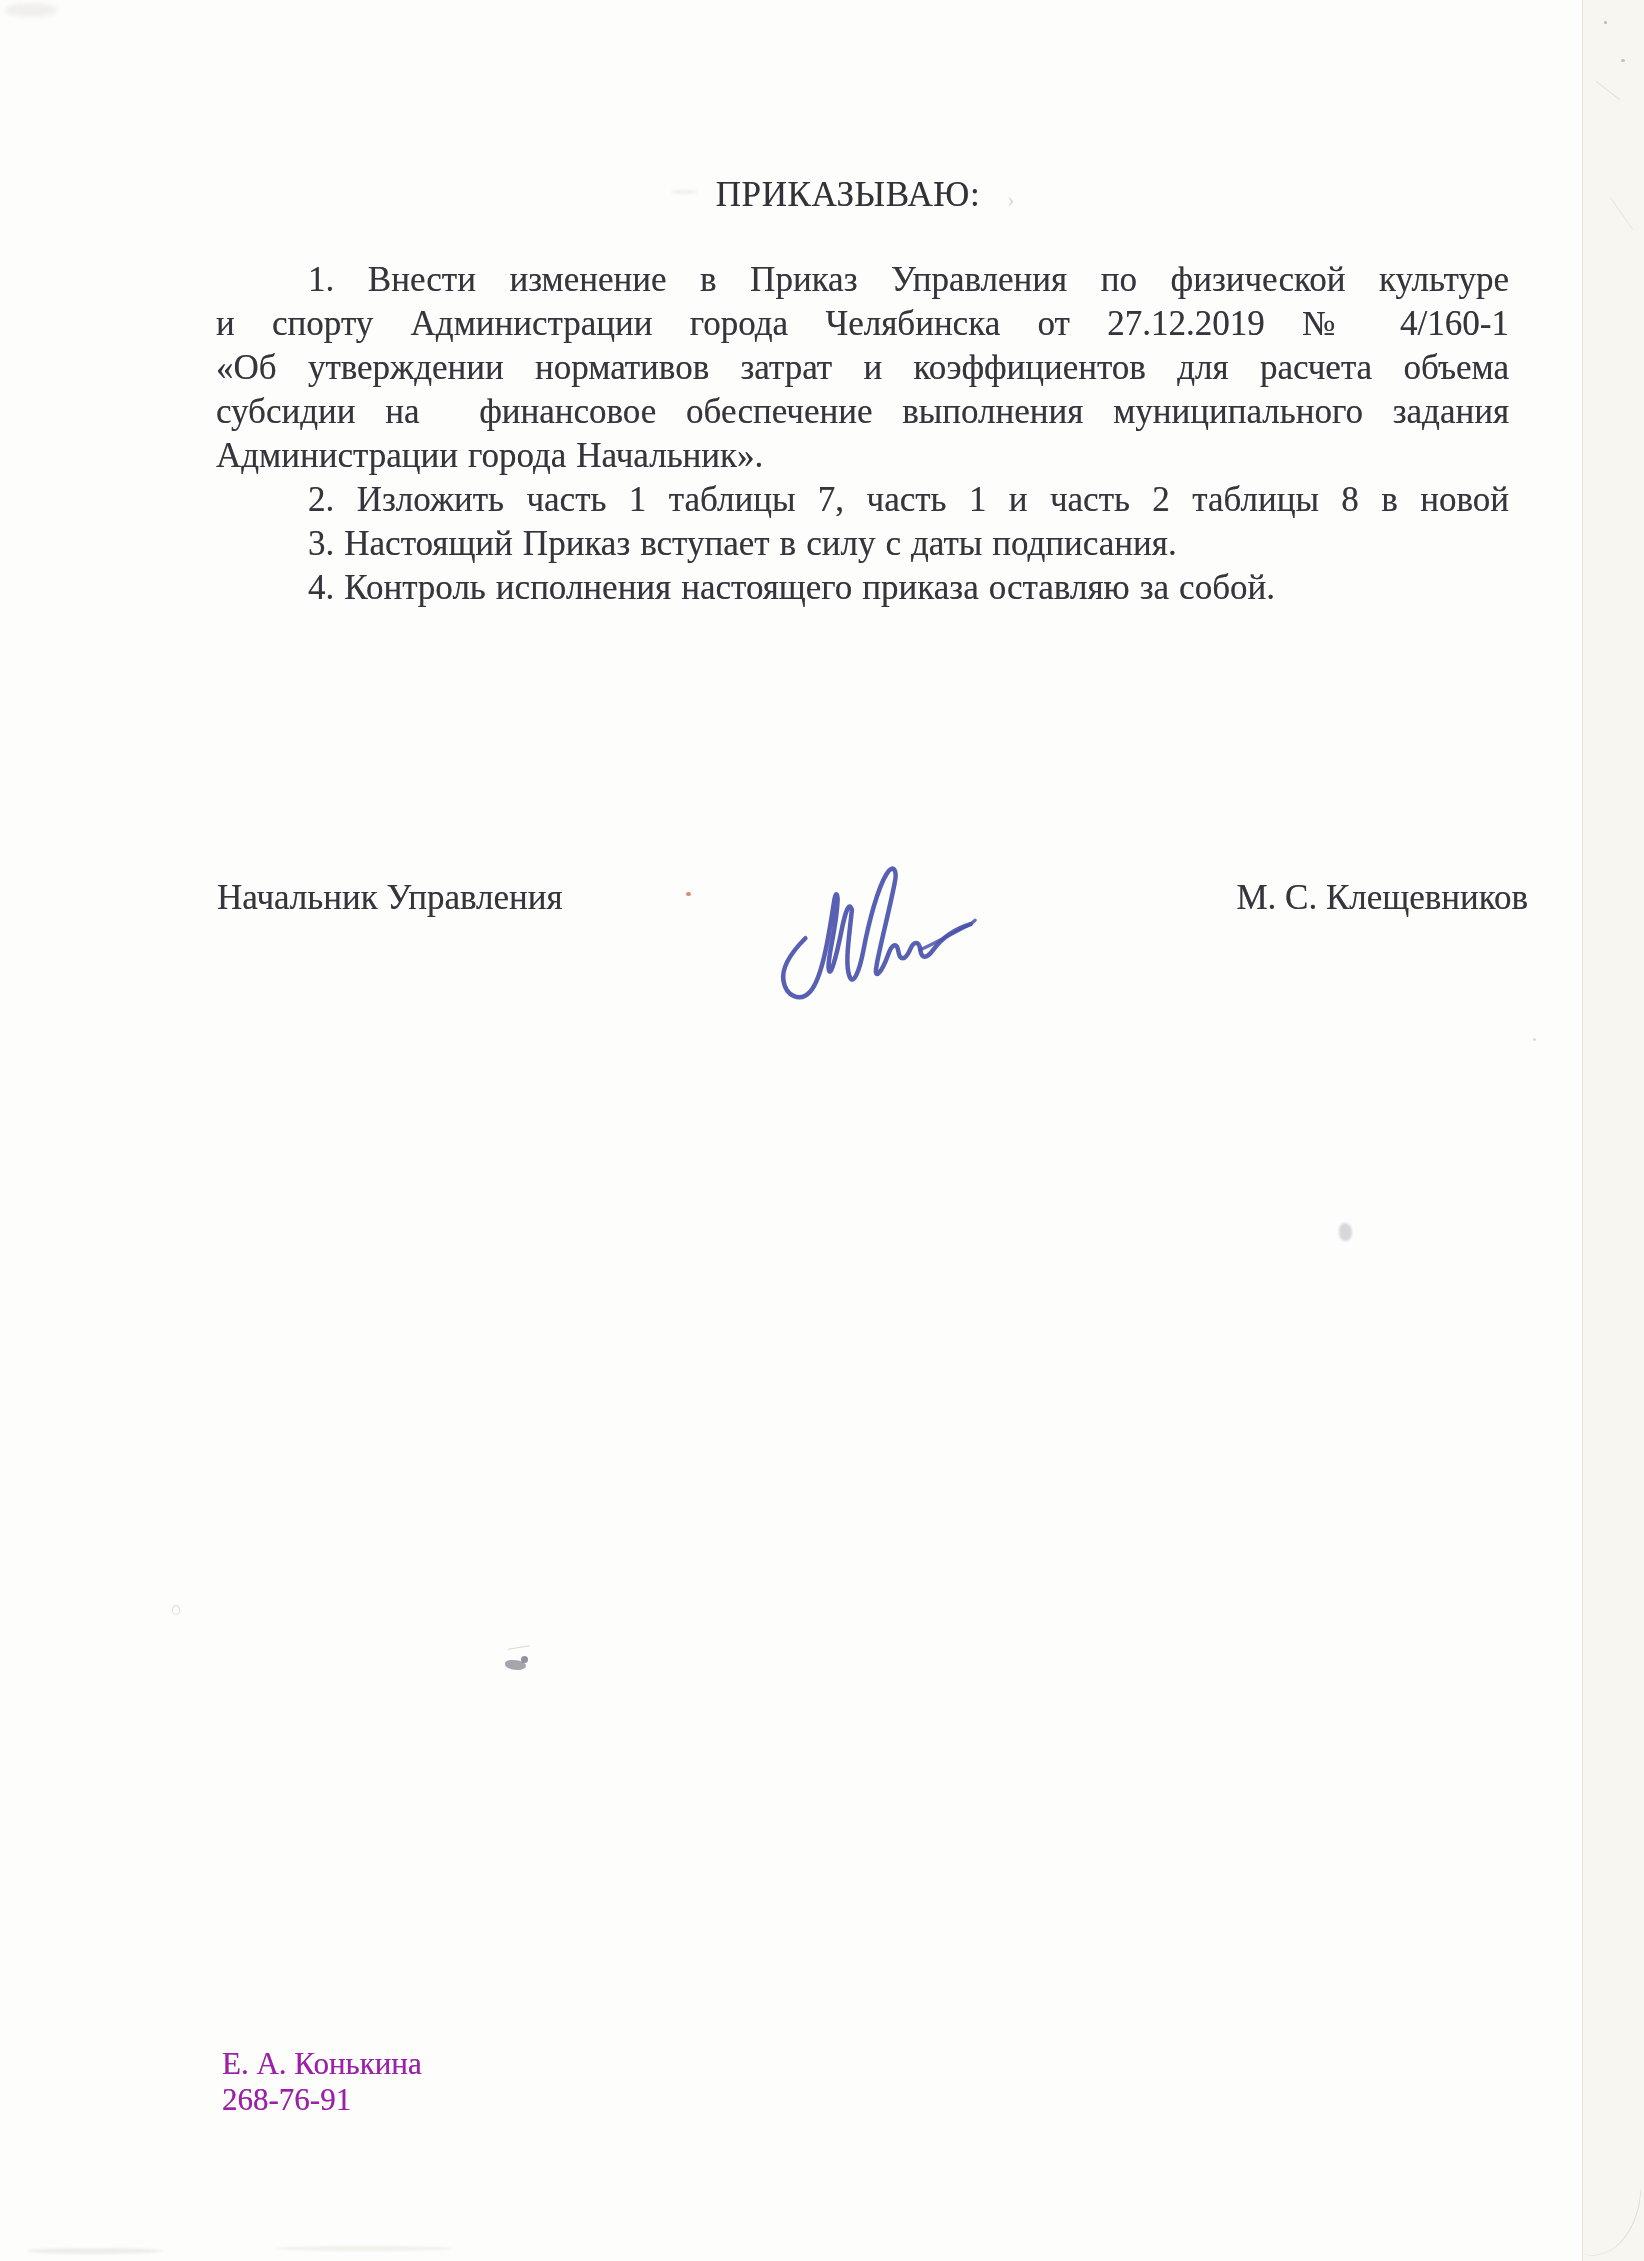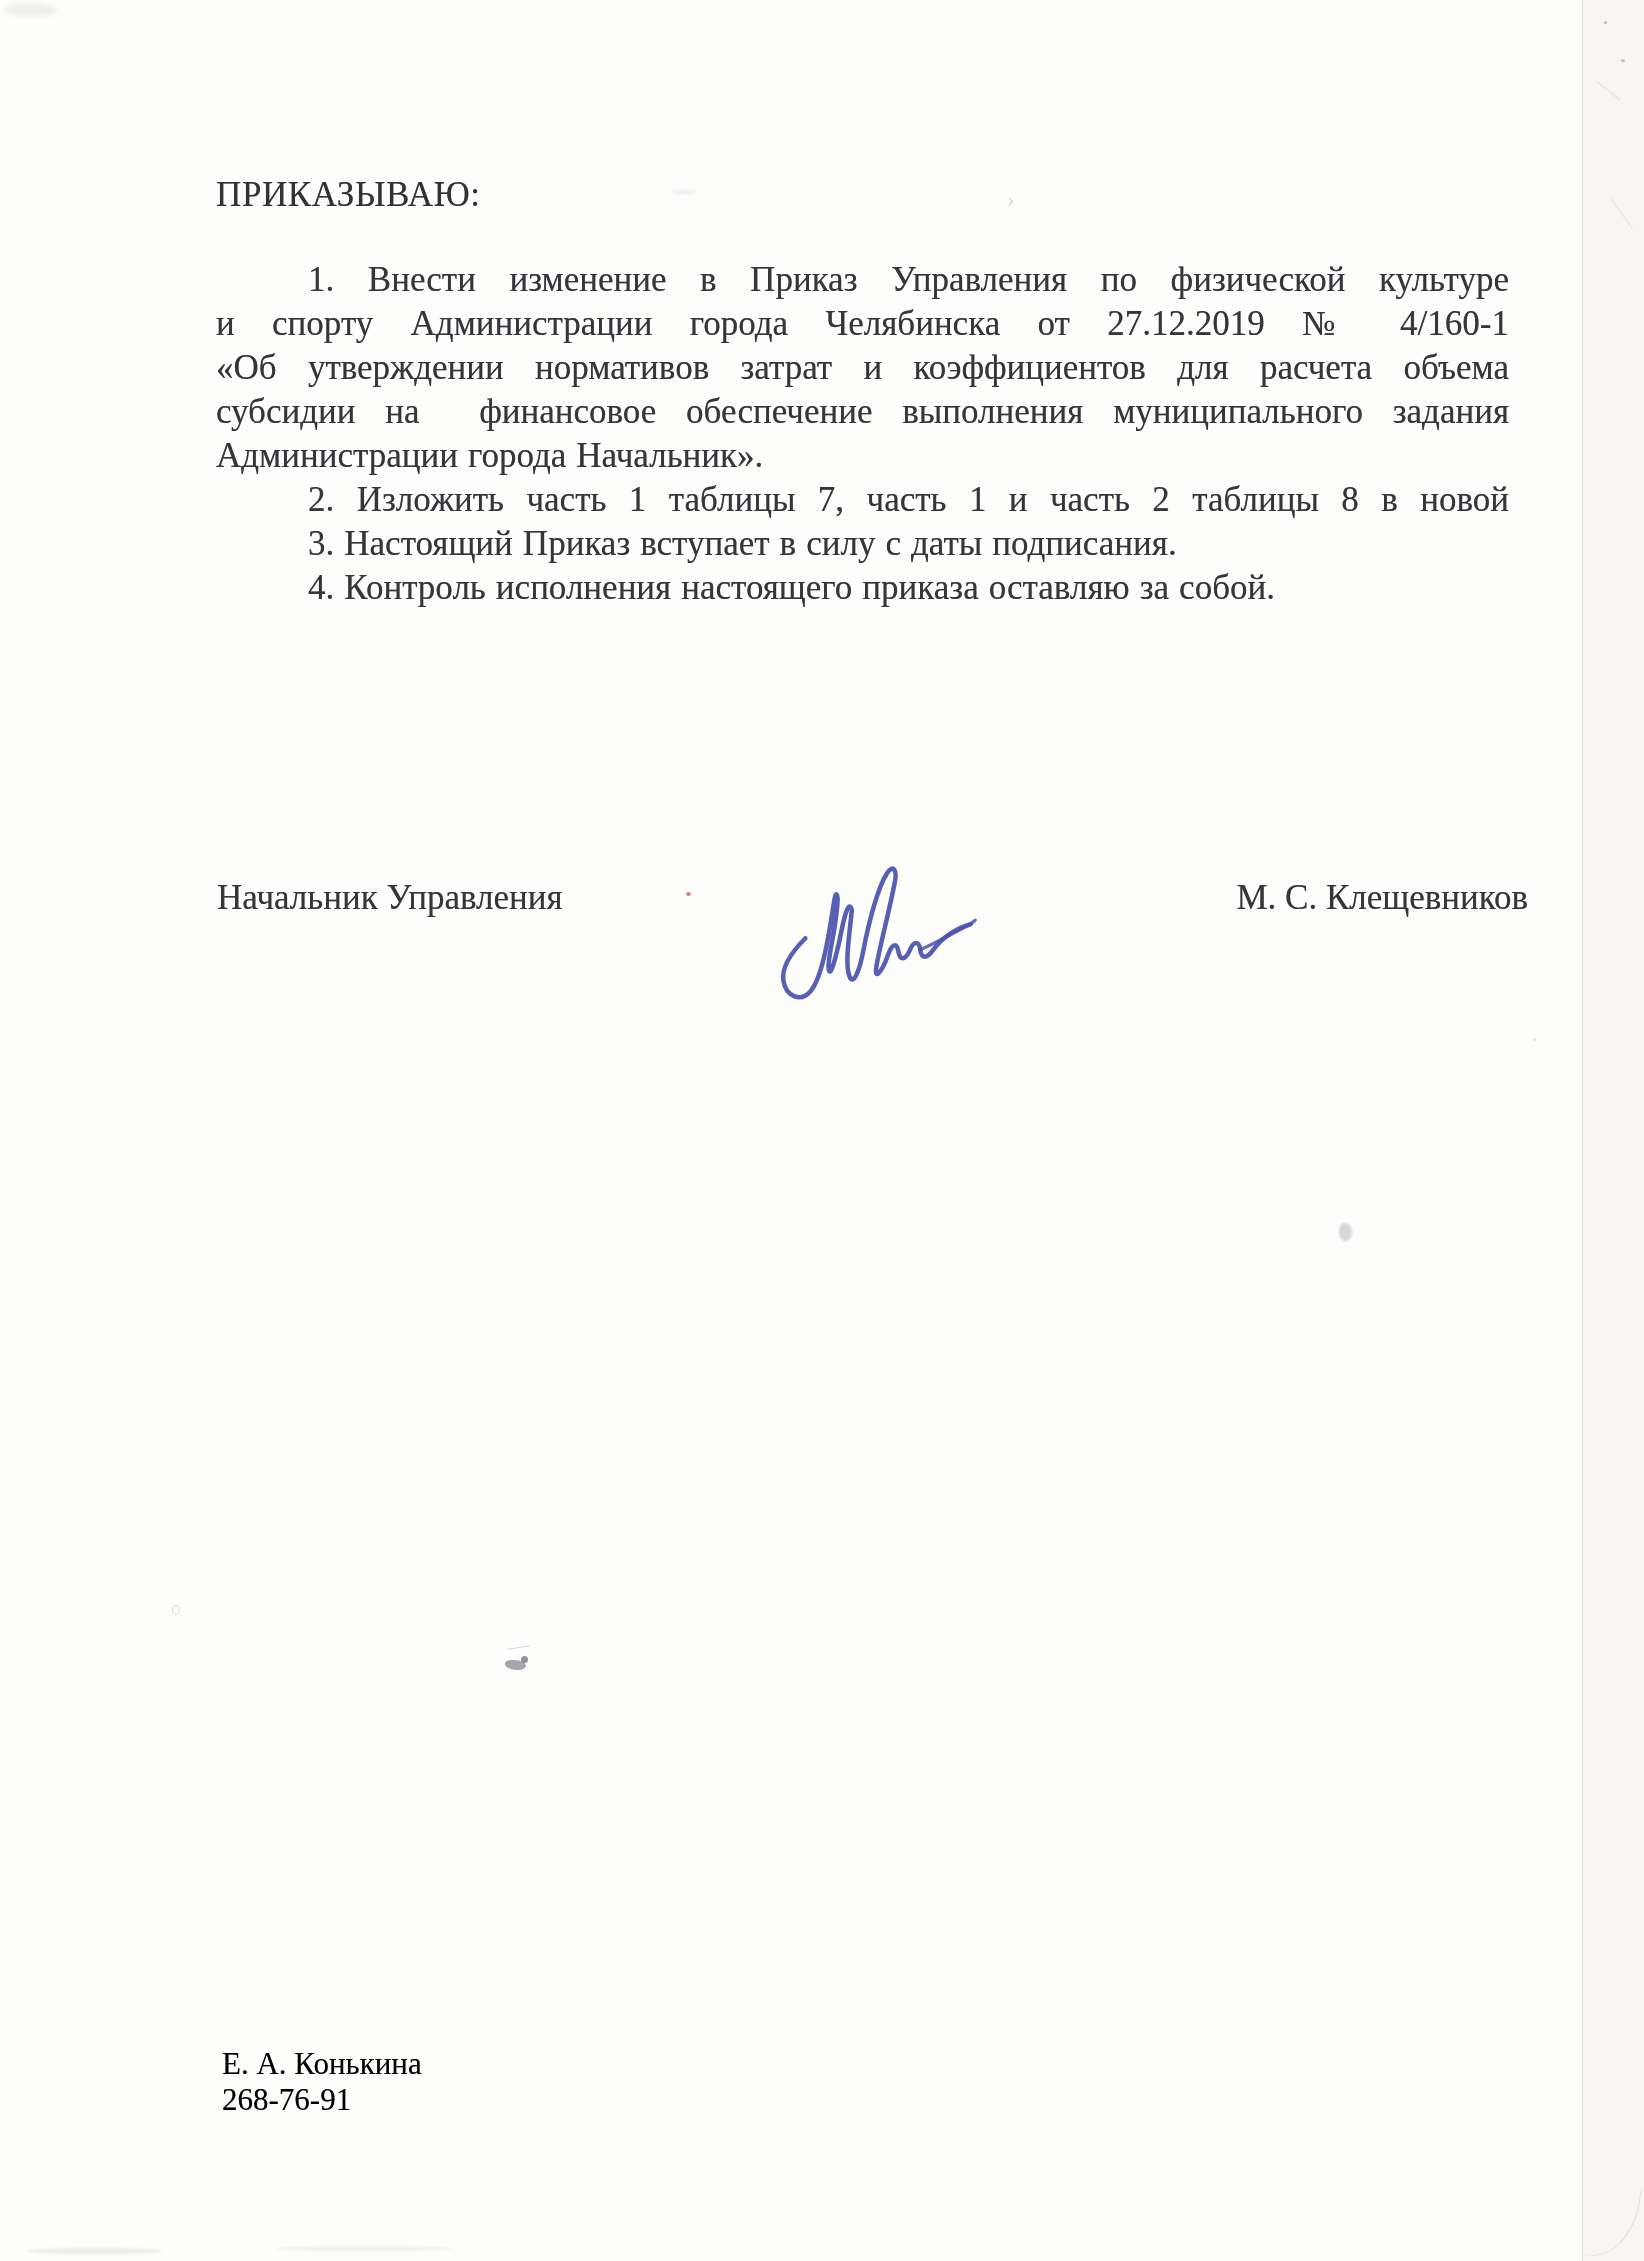--- a/index.html
+++ b/index.html
@@ -14,21 +14,21 @@
     color: #36353c;
   }
   
   .ink { text-shadow: 0 0 0.6px rgba(52,51,60,0.45), 0.3px 0.3px 0 rgba(52,51,60,0.18); }
 
   .heading {
     position: absolute;
     left: 216px; top: 173px; width: 1293px;
     padding-right: 29px;
     font-size: 35px; line-height: 44px;
-    text-align: left;
+    text-align: center;
     letter-spacing: 0.6px;
     color: #333239;
   }
 
   .bodytext {
     position: absolute;
     left: 216px; top: 258px; width: 1293px;
     font-size: 35px; line-height: 44px;
     color: #36353c;
     word-spacing: 1.3px;
@@ -45,21 +45,21 @@
     position: absolute; right: 117px; top: 876px;
     font-size: 35px; line-height: 44px; color: #36353c;
   }
   .sig-ink {
     position: absolute; left: 777px; top: 853px;
     width: 213px; height: 155px;
   }
 
   .footer {
     position: absolute; left: 222px; top: 2046px;
-    font-size: 31px; line-height: 36px; color: #000000;
+    font-size: 31px; line-height: 36px; color: #a21caf;
   }
 
   
   .edge-strip {
     position: absolute; top: 0; left: 1582px;
     width: 63px; height: 2261px;
     background: #f8f6f1;
     border-left: 1.3px solid #e5e2da;
   }
   .edge-strip .scratch1 {

